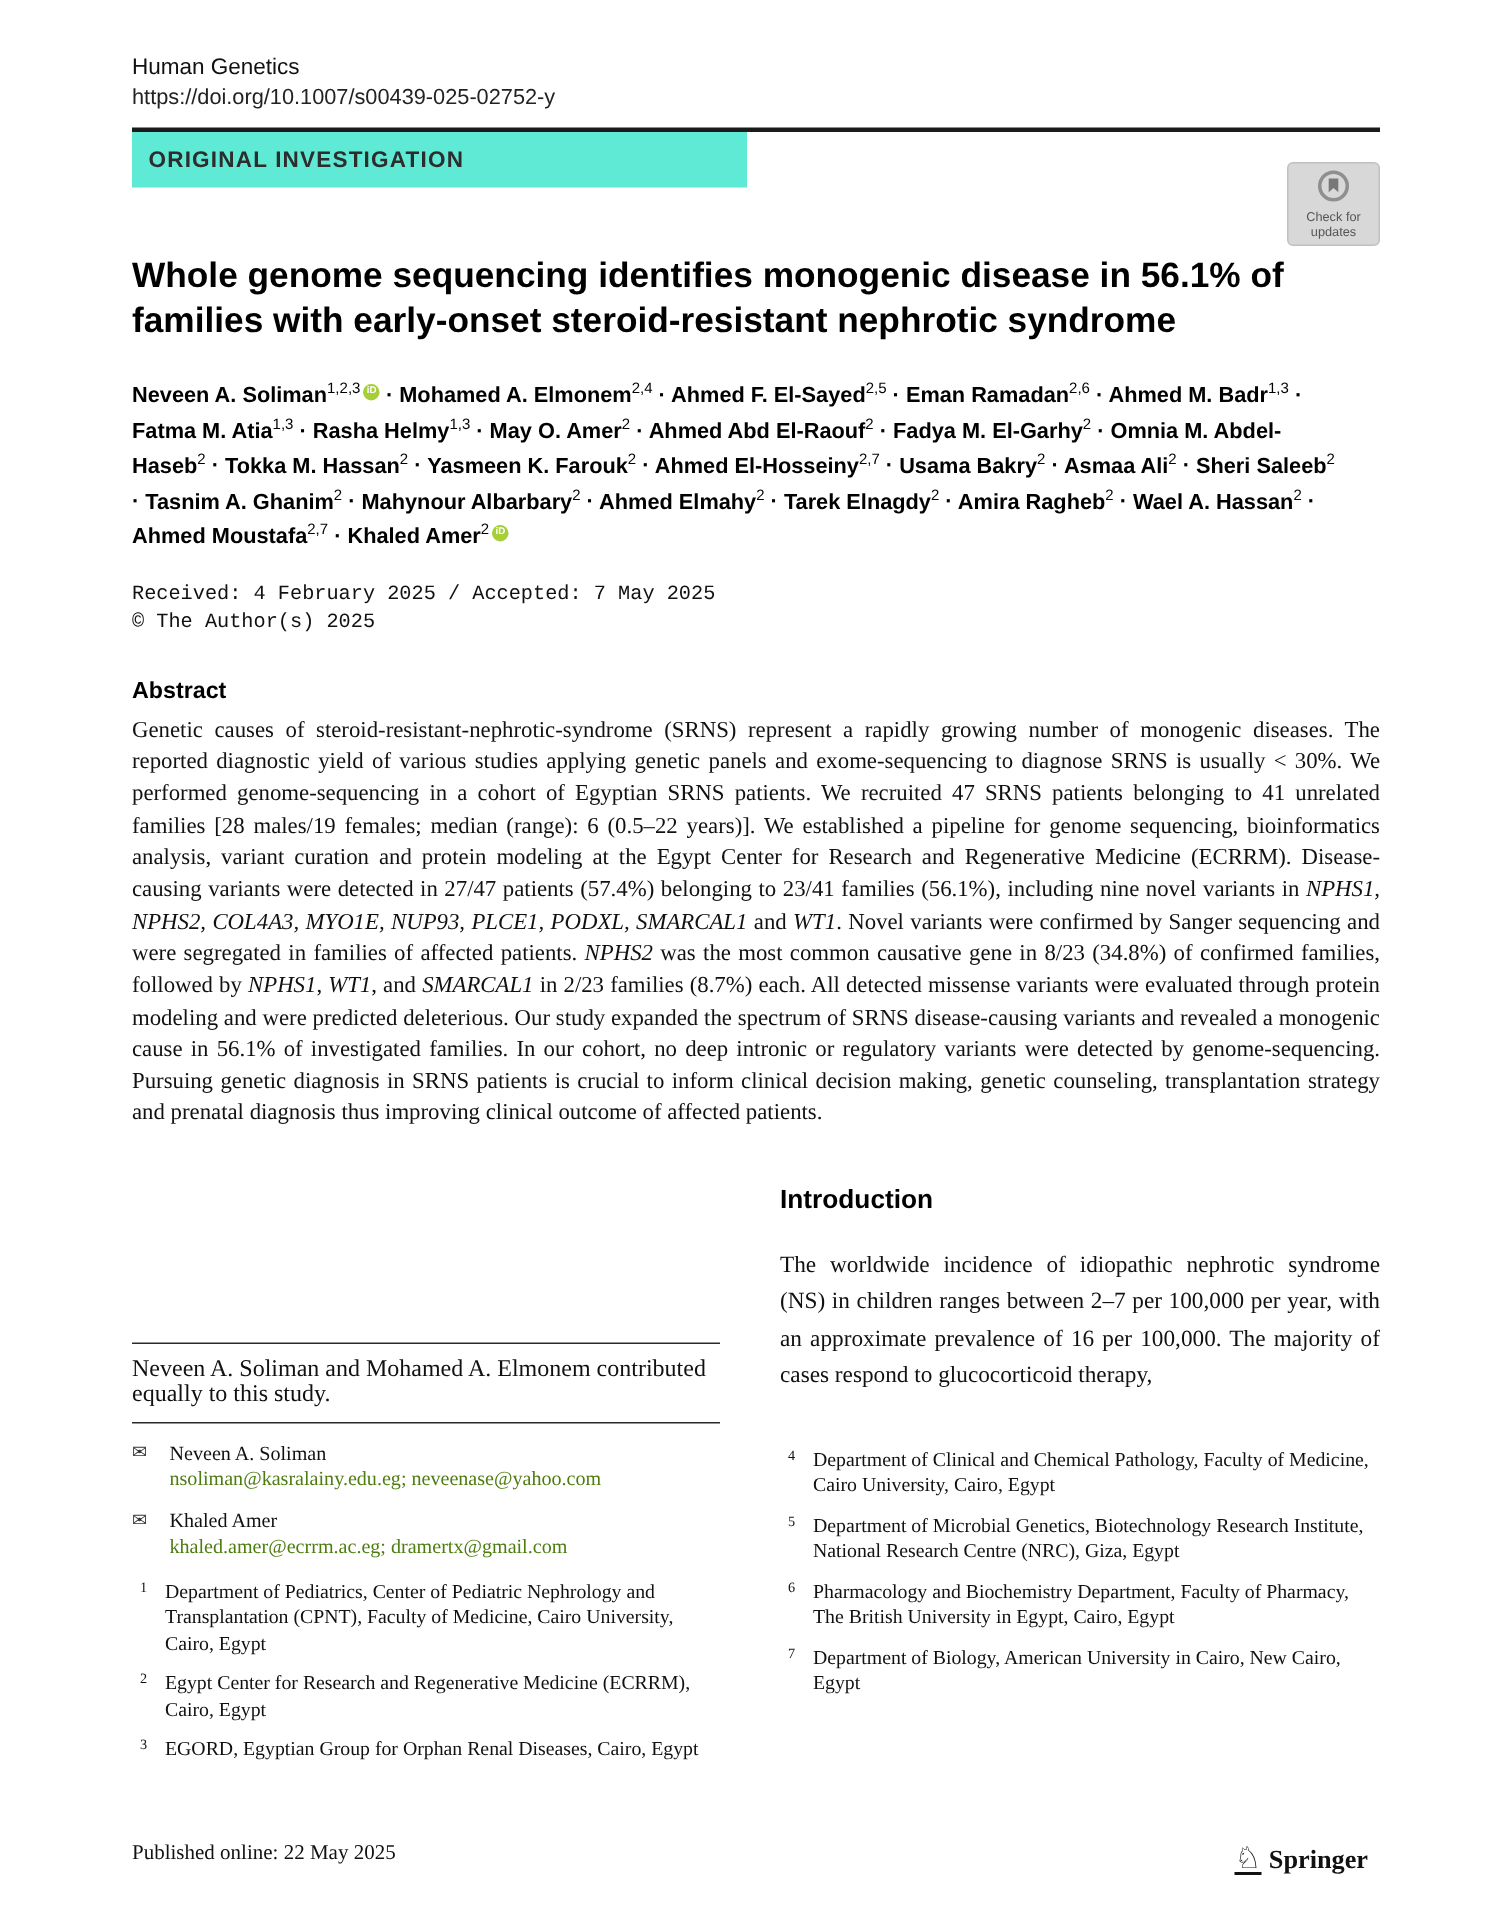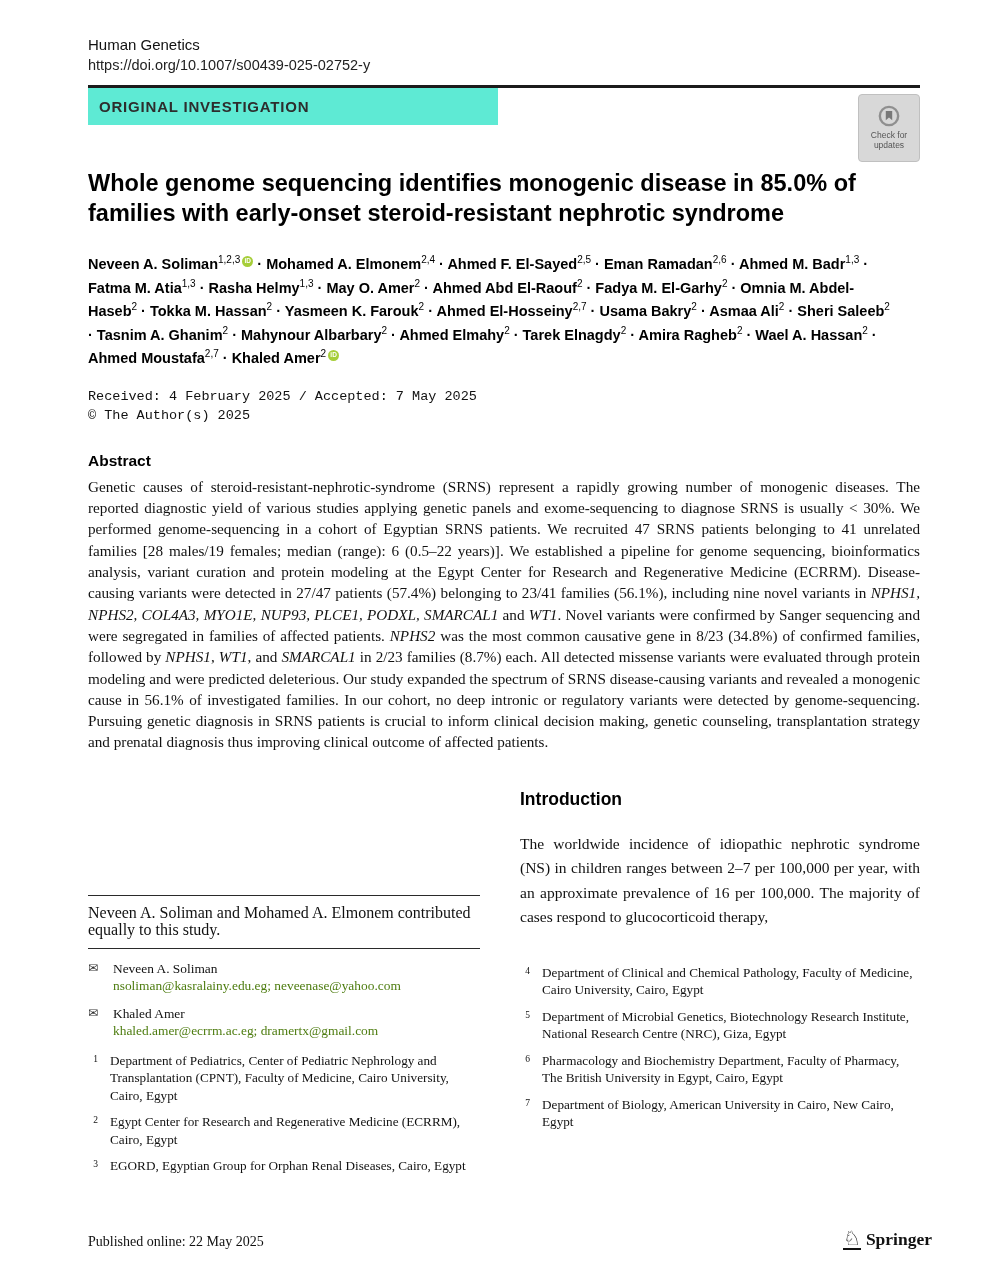--- a/index.html
+++ b/index.html
@@ -21,22 +21,22 @@
 
   
   .banner-row{ position:relative; height:40px; }
   .section-banner{
     width:410px; height:37px; background:#c6c6c6;
     display:flex; align-items:center; padding-left:11px;
     font-family:"Liberation Sans",sans-serif; font-weight:bold;
     font-size:15px; letter-spacing:0.8px; color:#2d2d2d;
   }
   .check-badge{
-    position:absolute; right:0; top:6px;
-    width:62px; height:68px; background:#d8d8d8;
+    position:absolute; right:0; top:20px;
+    width:62px; height:56px; background:#d8d8d8;
     border:1px solid #c0c0c0; border-radius:4px;
     display:flex; flex-direction:column; align-items:center; justify-content:center;
     cursor:pointer;
   }
   .check-badge .txt{ font-family:"Liberation Sans",sans-serif; font-size:8.5px; color:#555; line-height:1.15; text-align:center; }
 
   
   .title{
     margin-top:40px; max-width:800px;
     font-family:"Liberation Sans",sans-serif; font-weight:bold;
@@ -92,22 +92,22 @@
   .corr-entry .mail{ color:#4d7c0f; }
 
   .affil-list{ margin-top:12px; }
   .affil-list.right{ margin-top:34px; }
   .affil-item{ display:flex; gap:12px; margin-bottom:9px; font-family:"Liberation Serif",serif; font-size:13.2px; line-height:17.5px; color:#111; }
   .affil-item .num{ flex:0 0 10px; font-size:9.5px; position:relative; top:-1px; text-align:right; }
   .affil-item .txt{ flex:1; }
 
   
   .footer{
-    position:absolute; left:88px; right:74px; top:1212px;
-    display:flex; justify-content:space-between; align-items:flex-end;
+    position:absolute; left:88px; right:94px; top:1212px;
+    display:flex; justify-content:space-between; align-items:flex-start;
   }
   .published{ font-family:"Liberation Serif",serif; font-size:14px; color:#111; }
   .springer{ display:flex; align-items:center; gap:5px; }
   .springer .knight{ font-family:"DejaVu Sans",sans-serif; font-size:20px; line-height:1; color:#111; border-bottom:2px solid #111; }
   .springer .word{ font-family:"Liberation Serif",serif; font-size:17.5px; font-weight:600; color:#111; }
 </style>
 </head>
 <body>
 
 <div class="page">
@@ -124,21 +124,21 @@
         <svg width="22" height="22" viewBox="0 0 24 24">
           <circle cx="12" cy="12" r="10" fill="none" stroke="#8f8f8f" stroke-width="2.6"></circle>
           <path d="M8.5 6.5 h7 v10 l-3.5 -3 l-3.5 3 z" fill="#787878"></path>
         </svg>
       </span>
       <div class="txt">Check for</div>
       <div class="txt">updates</div>
     </div>
   </div>
 
-  <h1 class="title">Whole genome sequencing identifies monogenic disease in 85.0% of families with early-onset steroid-resistant nephrotic syndrome</h1>
+  <h1 class="title">Whole genome sequencing identifies monogenic disease in 56.1% of families with early-onset steroid-resistant nephrotic syndrome</h1>
 
   <div class="authors"><span class="author">Neveen A. Soliman<sup>1,2,3</sup><span class="orcid" style="background: rgb(166, 206, 57);">iD</span></span><span class="dot"> · </span><span class="author">Mohamed A. Elmonem<sup>2,4</sup></span><span class="dot"> · </span><span class="author">Ahmed F. El-Sayed<sup>2,5</sup></span><span class="dot"> · </span><span class="author">Eman Ramadan<sup>2,6</sup></span><span class="dot"> · </span><span class="author">Ahmed M. Badr<sup>1,3</sup></span><span class="dot"> · </span><span class="author">Fatma M. Atia<sup>1,3</sup></span><span class="dot"> · </span><span class="author">Rasha Helmy<sup>1,3</sup></span><span class="dot"> · </span><span class="author">May O. Amer<sup>2</sup></span><span class="dot"> · </span><span class="author">Ahmed Abd El-Raouf<sup>2</sup></span><span class="dot"> · </span><span class="author">Fadya M. El-Garhy<sup>2</sup></span><span class="dot"> · </span><span class="author">Omnia M. Abdel-Haseb<sup>2</sup></span><span class="dot"> · </span><span class="author">Tokka M. Hassan<sup>2</sup></span><span class="dot"> · </span><span class="author">Yasmeen K. Farouk<sup>2</sup></span><span class="dot"> · </span><span class="author">Ahmed El-Hosseiny<sup>2,7</sup></span><span class="dot"> · </span><span class="author">Usama Bakry<sup>2</sup></span><span class="dot"> · </span><span class="author">Asmaa Ali<sup>2</sup></span><span class="dot"> · </span><span class="author">Sheri Saleeb<sup>2</sup></span><span class="dot"> · </span><span class="author">Tasnim A. Ghanim<sup>2</sup></span><span class="dot"> · </span><span class="author">Mahynour Albarbary<sup>2</sup></span><span class="dot"> · </span><span class="author">Ahmed Elmahy<sup>2</sup></span><span class="dot"> · </span><span class="author">Tarek Elnagdy<sup>2</sup></span><span class="dot"> · </span><span class="author">Amira Ragheb<sup>2</sup></span><span class="dot"> · </span><span class="author">Wael A. Hassan<sup>2</sup></span><span class="dot"> · </span><span class="author">Ahmed Moustafa<sup>2,7</sup></span><span class="dot"> · </span><span class="author">Khaled Amer<sup>2</sup><span class="orcid" style="background: rgb(166, 206, 57);">iD</span></span></div>
 
   <div class="dates">
     <div>Received: 4 February 2025 / Accepted: 7 May 2025</div>
     <div>© The Author(s) 2025</div>
   </div>
 
   <section class="abstract">
     <h2>Abstract</h2>

